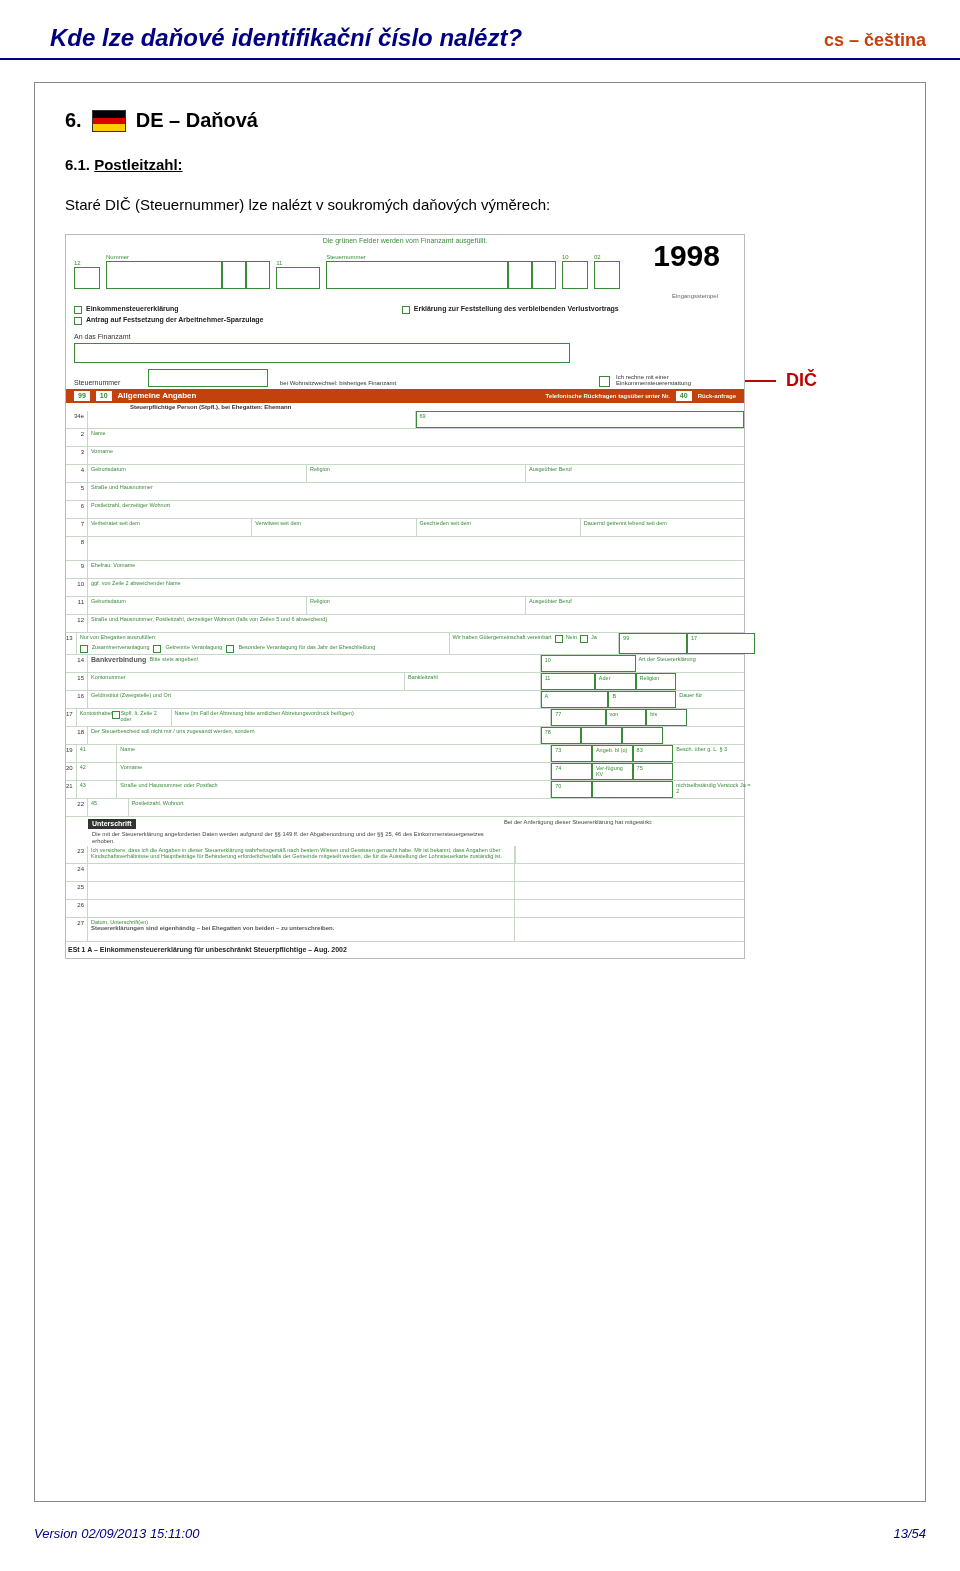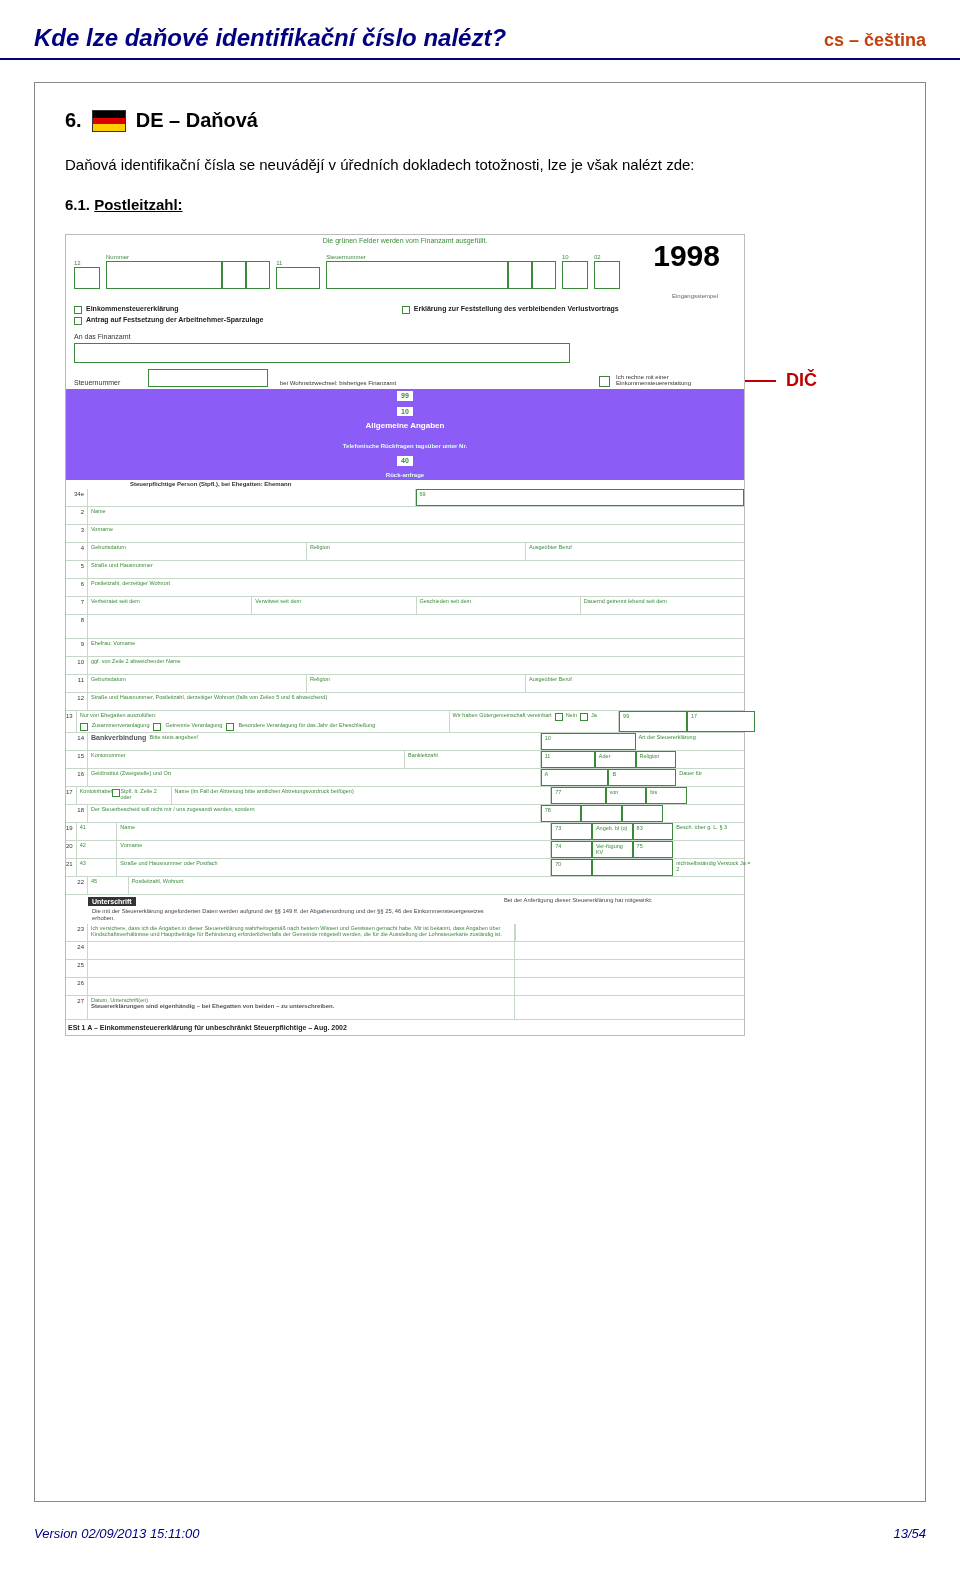--- a/index.html
+++ b/index.html
@@ -8,21 +8,21 @@
     width: 960px;
     height: 1571px;
     background: #fff;
     position: relative;
     color: #000;
   }
   .header {
     display: flex;
     justify-content: space-between;
     align-items: baseline;
-    padding: 24px 34px 6px 34px;
+    padding: 24px 34px 6px 50px;
     border-bottom: 2px solid #000080;
   }
   .header-title {
     font-size: 24px;
     font-weight: bold;
     font-style: italic;
     color: #000080;
   }
   .header-lang {
     font-size: 18px;
@@ -143,29 +143,28 @@
   }
   .arrow-text {
     font-size: 18px;
     font-weight: bold;
     color: #c00000;
     padding-left: 10px;
     white-space: nowrap;
   }
 
   .section-bar {
-    background: #8b5cf6;
+    background: #c2410c;
     color: #fff;
     font-size: 8px;
     font-weight: bold;
-    padding: 2px 18px;
+    padding: 2px 8px;
     display: flex;
     align-items: center;
     gap: 6px;
-    flex-direction: column;
   }
   .section-bar .nbox { background: #fff; color: #3a8a3a; border: 1px solid #fff; padding: 0 3px; font-size: 7px; }
 
   .grid-rows { }
   .grow {
     display: flex;
     border-bottom: 1px solid #c8d8c8;
     min-height: 18px;
     align-items: stretch;
   }
@@ -238,27 +237,27 @@
 </div>
 
 <div class="page-frame">
 
   <div class="section-heading">
     <span class="section-n">6.</span>
     <span class="flag-de"></span>
     <span class="section-title">DE – Daňová</span>
   </div>
 
-  <p class="para">Daňová identifikační čísla se neuvádějí v úředních dokladech totožnosti, lze je však nalézt zde:</p>
 
   <p class="para">
     <span class="sub-n">6.1.</span>
     <span class="sub-t">Postleitzahl:</span>
   </p>
 
+  <p class="para">Staré DIČ (Steuernummer) lze nalézt v soukromých daňových výměrech:</p>
 
   <div class="form-wrap">
 
     <div class="arrow-callout">
       <div class="arrow-head"></div>
       <div class="arrow-line"></div>
       <div class="arrow-text">DIČ</div>
     </div>
 
     <div class="form">

